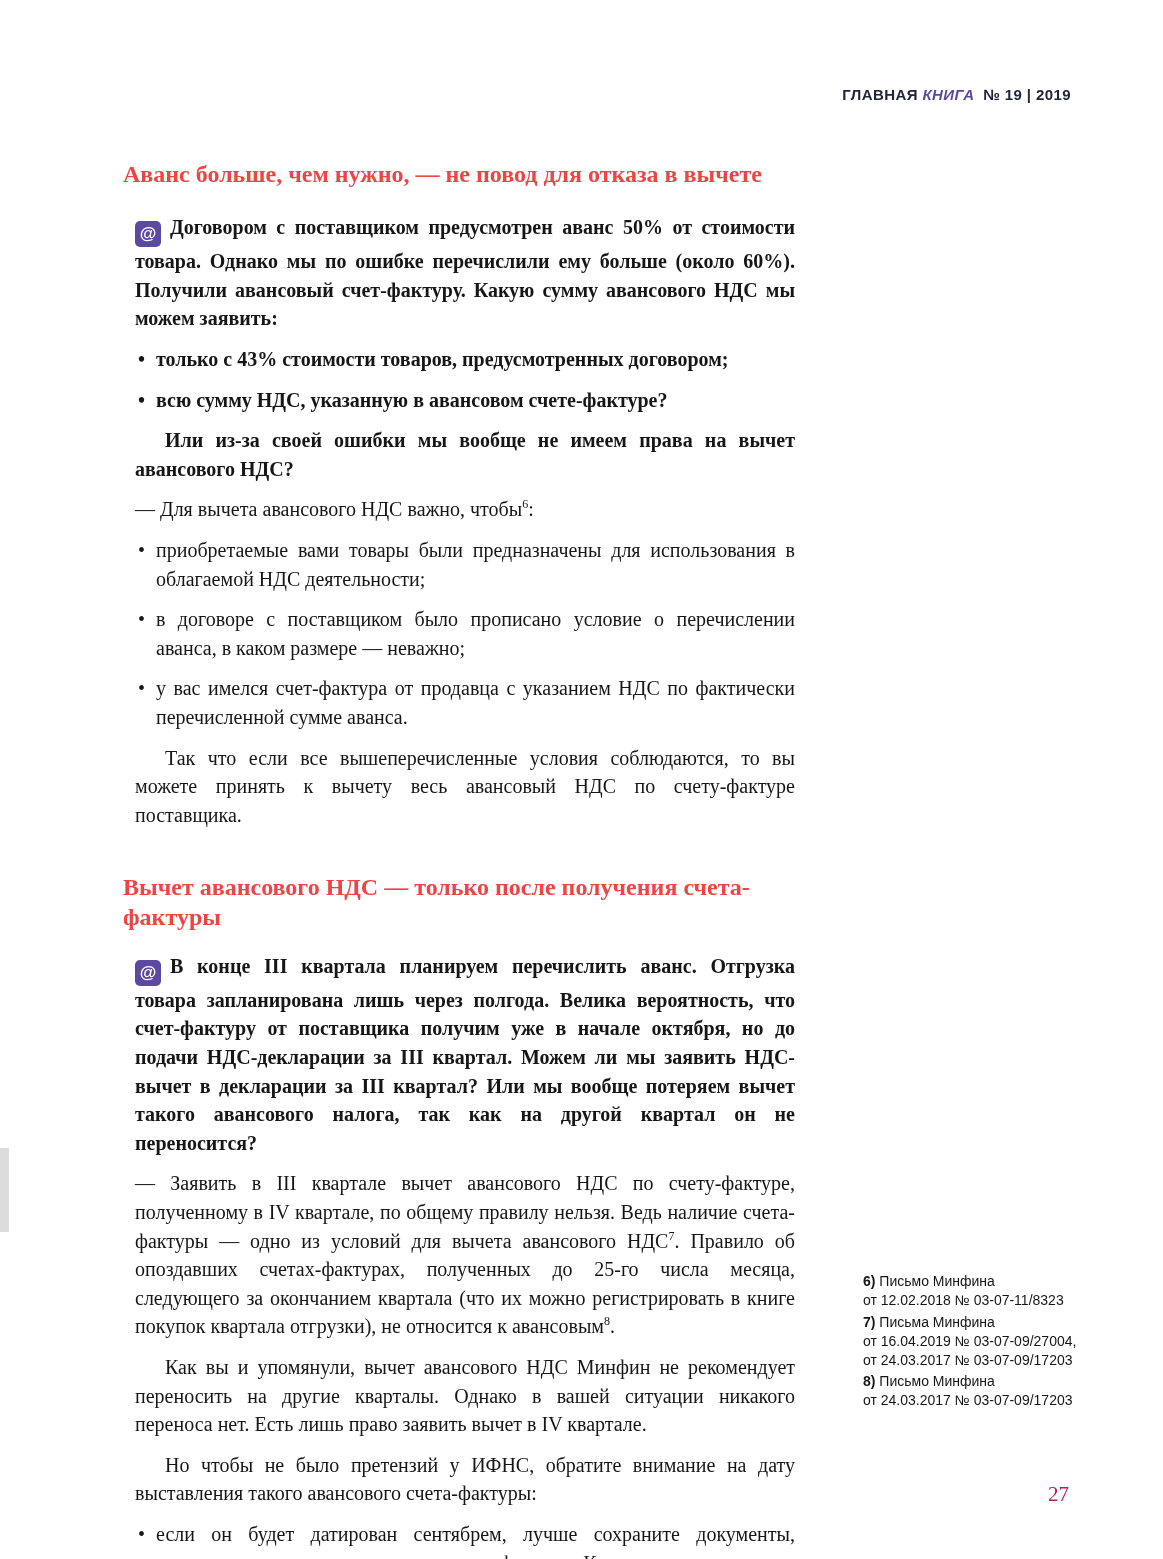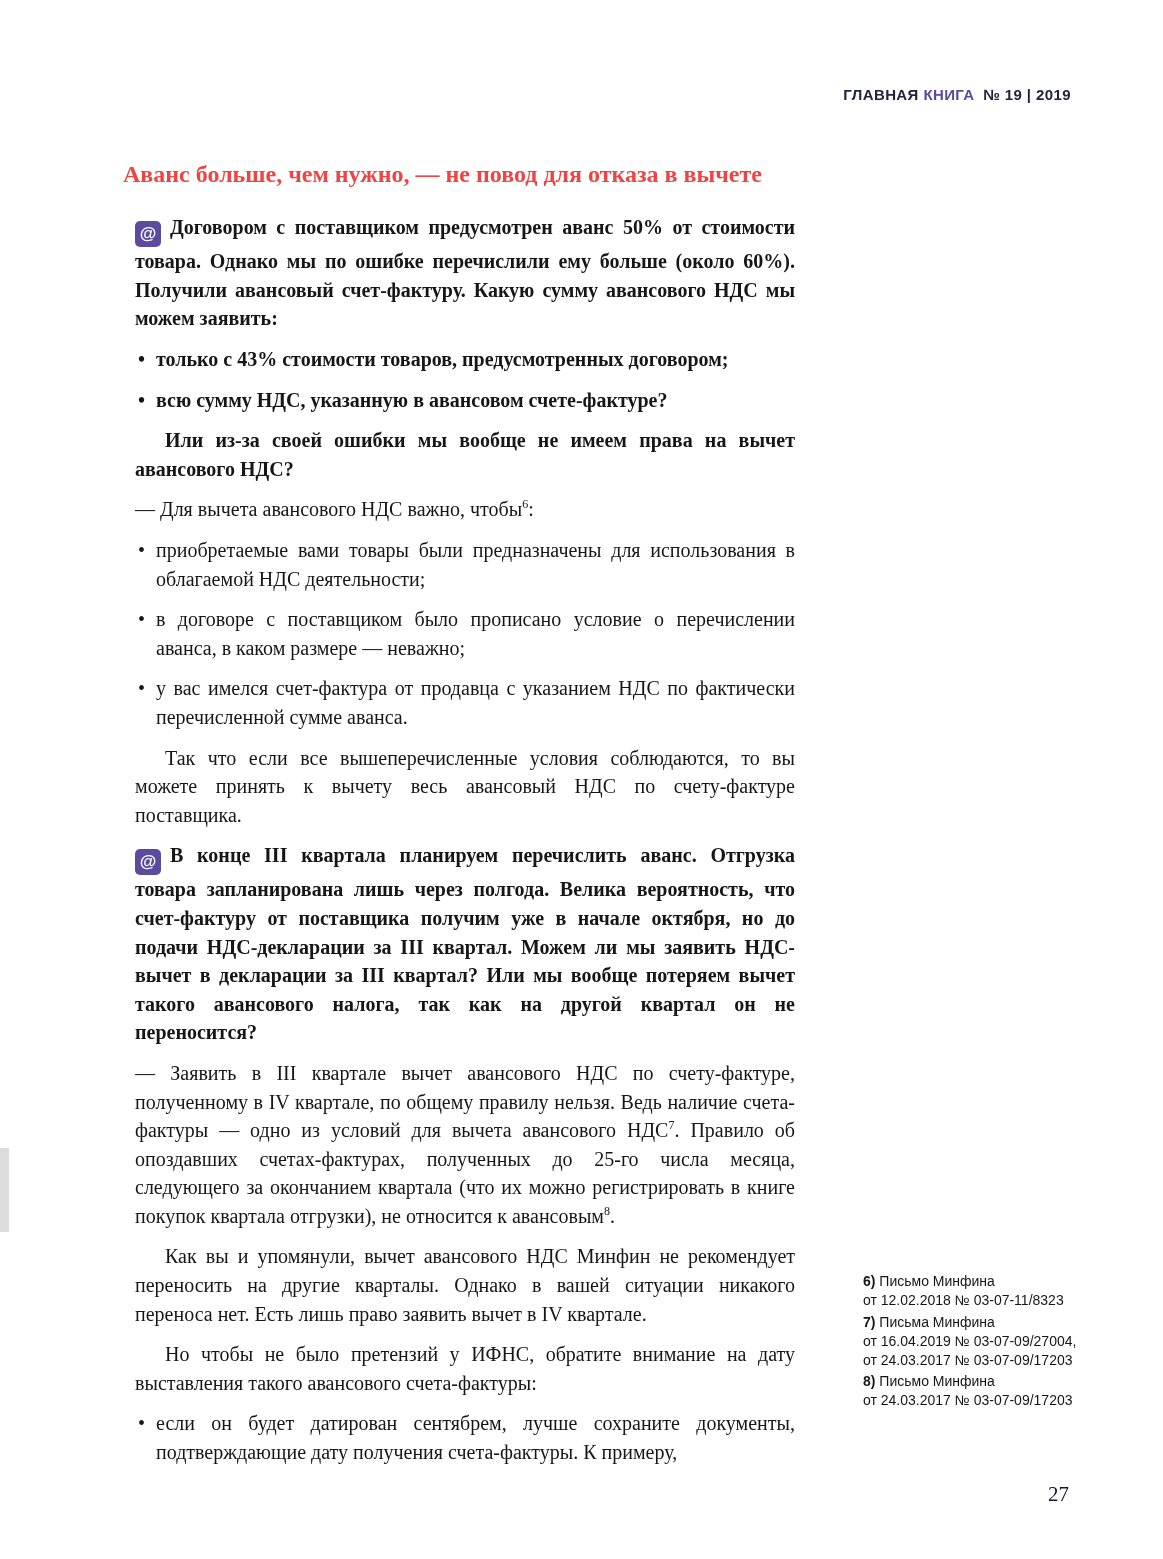--- a/index.html
+++ b/index.html
@@ -16,21 +16,21 @@
     position: absolute; left: 0; top: 1148px;
     width: 9px; height: 84px; background: #dcdcdc;
   }
 
   .masthead {
     position: absolute; top: 86px; right: 92px;
     font-family: "Liberation Sans", "DejaVu Sans", sans-serif;
     font-size: 15px; font-weight: 700; letter-spacing: .4px;
     color: #23233c;
   }
-  .brand-purple { color: #5b4aa0; }
+  .brand-purple { color: #5b4aa0; font-style: italic; }
   .issue { color: #23233c; margin-left: 4px; }
 
   .main-col { position: absolute; left: 123px; top: 160px; width: 684px; }
 
   .section-title {
     font-size: 24px; line-height: 1.22; font-weight: 700;
     color: #ef4444; margin: 0 0 24px 0;
   }
   .section--second .section-title { margin-top: 44px; margin-bottom: 20px; }
 
@@ -57,21 +57,21 @@
     font-family: "Liberation Sans", "DejaVu Sans", sans-serif;
     font-size: 14px; line-height: 1.35; color: #161616;
     text-align: left;
   }
   .footnote { margin-bottom: 3px; margin-left: 11px; }
   .fn-line { white-space: nowrap; }
   .footnote b { font-weight: 700; }
 
   .page-number {
     position: absolute; right: 94px; top: 1482px;
-    font-size: 21px; color: #0f172a; margin-left: 33px;
+    font-size: 21px; color: #be185d; margin-left: 33px;
   }
 </style>
 </head>
 <body>
 
 <div class="page">
 
   <div class="left-tab"></div>
 
   <header class="masthead">
@@ -95,20 +95,21 @@
       <div class="answer">
         <p><span>— Для вычета авансового НДС важно, чтобы</span><sup class="fn-ref">6</sup><span>:</span></p>
         <p class="bullet">приобретаемые вами товары были предназначены для использования в облагаемой НДС деятельности;</p>
         <p class="bullet">в договоре с поставщиком было прописано условие о перечислении аванса, в каком размере — неважно;</p>
         <p class="bullet">у вас имелся счет-фактура от продавца с указанием НДС по фактически перечисленной сумме аванса.</p>
         <p class="indent">Так что если все вышеперечисленные условия соблюдаются, то вы можете принять к вычету весь авансовый НДС по счету-фактуре поставщика.</p>
       </div>
     </section>
 
     <section class="section--second">
+      <h1 class="section-title">Вычет авансового НДС — только после получения счета-фактуры</h1>
 
       <div class="question">
         <p><span class="at-icon"><span>@</span></span><span>В конце III квартала планируем перечислить аванс. Отгрузка товара запланирована лишь через полгода. Велика вероятность, что счет-фактуру от поставщика получим уже в начале октября, но до подачи НДС-декларации за III квартал. Можем ли мы заявить НДС-вычет в декларации за III квартал? Или мы вообще потеряем вычет такого авансового налога, так как на другой квартал он не переносится?</span></p>
       </div>
 
       <div class="answer">
         <p><span>— Заявить в III квартале вычет авансового НДС по счету-фактуре, полученному в IV квартале, по общему правилу нельзя. Ведь наличие счета-фактуры — одно из условий для вычета авансового НДС</span><sup class="fn-ref">7</sup><span>. Правило об опоздавших счетах-фактурах, полученных до 25-го числа месяца, следующего за окончанием квартала (что их можно регистрировать в книге покупок квартала отгрузки), не относится к авансовым</span><sup class="fn-ref">8</sup><span>.</span></p>
         <p class="indent">Как вы и упомянули, вычет авансового НДС Минфин не рекомендует переносить на другие кварталы. Однако в вашей ситуации никакого переноса нет. Есть лишь право заявить вычет в IV квартале.</p>
         <p class="indent">Но чтобы не было претензий у ИФНС, обратите внимание на дату выставления такого авансового счета-фактуры:</p>
         <p class="bullet">если он будет датирован сентябрем, лучше сохраните документы, подтверждающие дату получения счета-фактуры. К примеру,</p>

